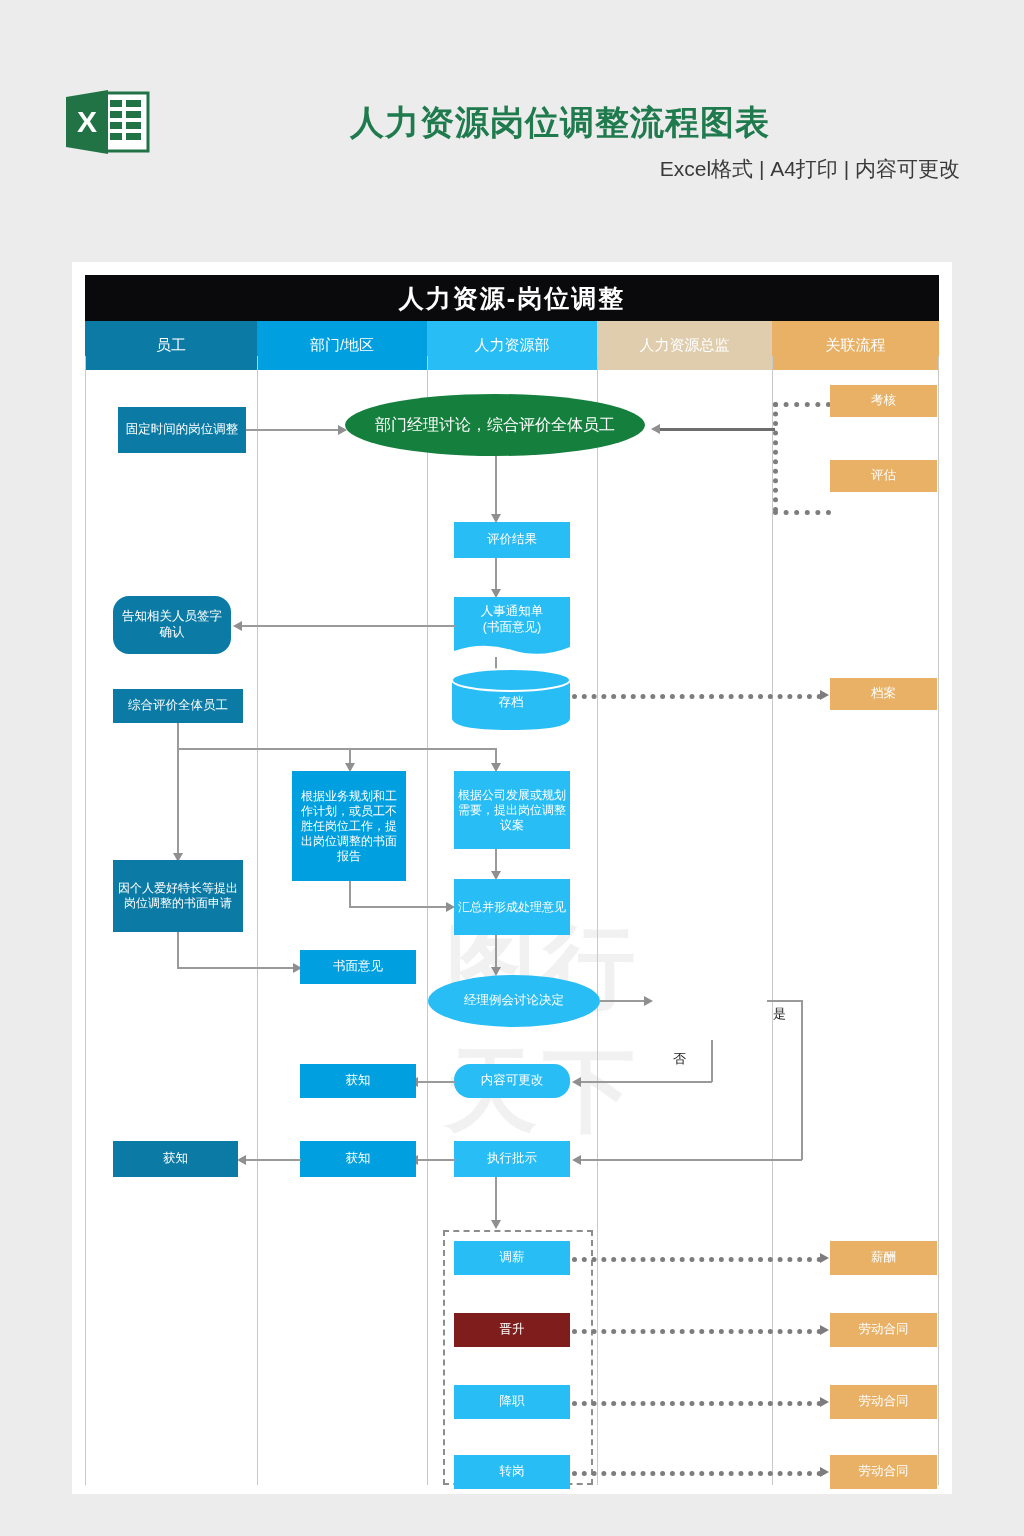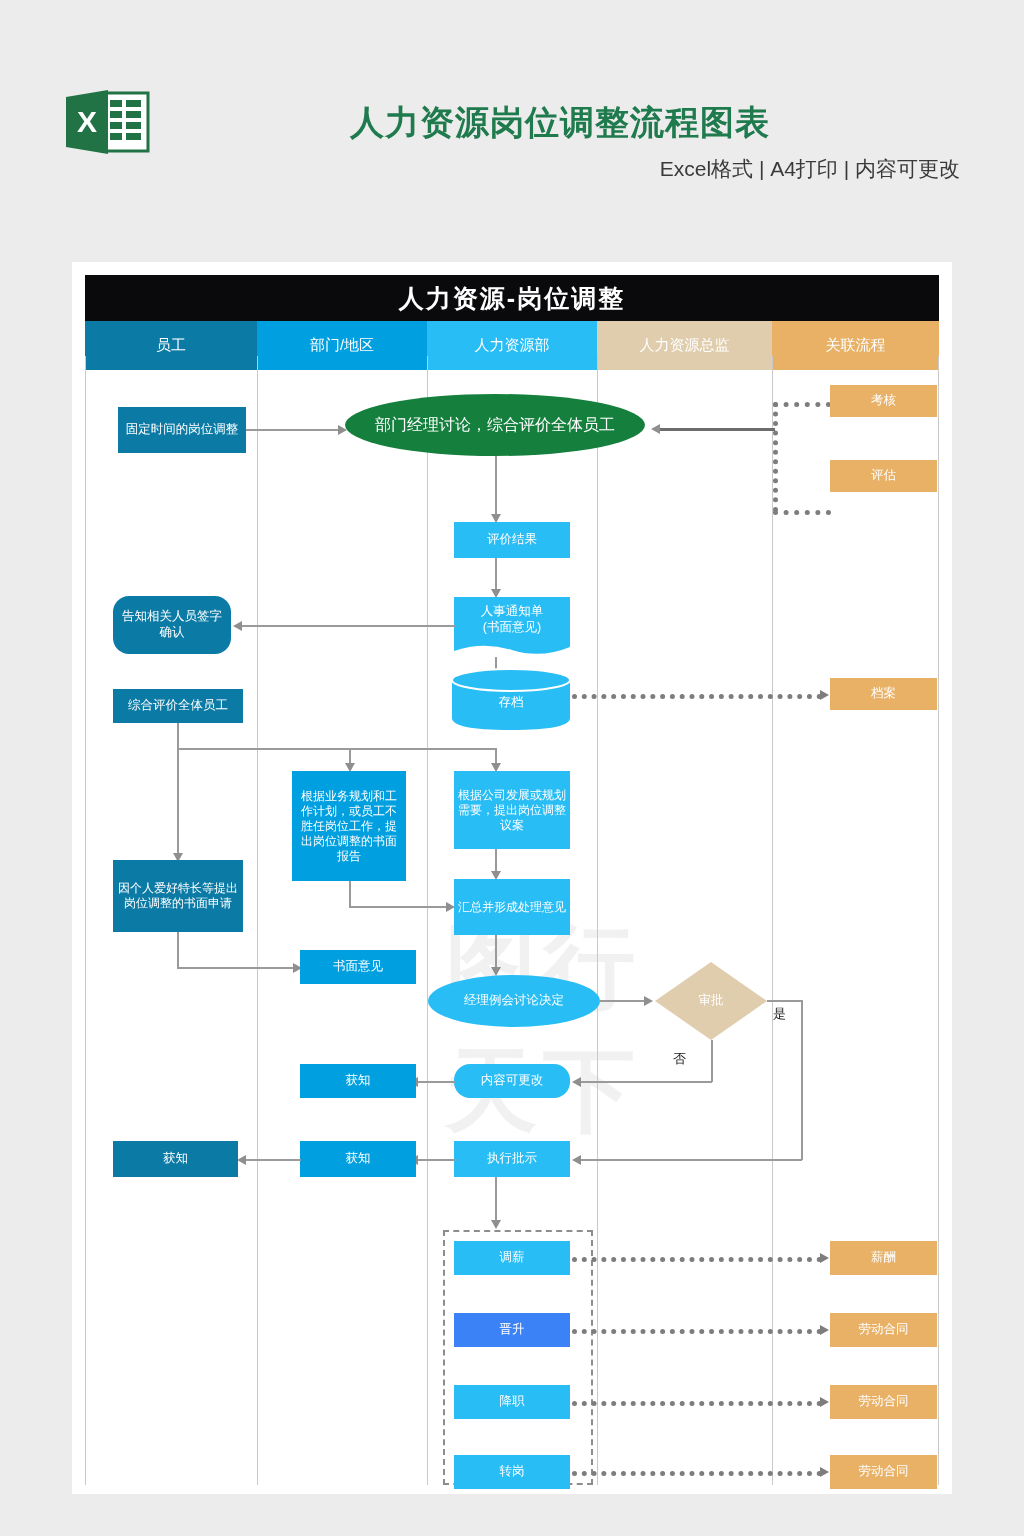--- a/index.html
+++ b/index.html
@@ -214,26 +214,20 @@
   <div class="node rect" style="left:215px;top:675px;width:116px;height:34px;background:#00a0e0;">书面意见</div>
 
   <div class="ln lnv" style="left:410px;top:660px;height:36px;"></div>
   <div class="arw arw-d" style="left:406px;top:692px;"></div>
 
   <div class="node ellipse" style="left:343px;top:700px;width:172px;height:52px;background:#29bdf5;">经理例会讨论决定</div>
 
   <div class="ln lnh" style="left:515px;top:725px;width:48px;"></div>
   <div class="arw arw-r" style="left:559px;top:721px;"></div>
 
-  <div style="position:absolute;left:570px;top:687px;width:112px;height:78px;">
-    <svg viewBox="0 0 112 78" style="position:absolute;left:0;top:0;width:112px;height:78px;">
-      <polygon points="56,0 112,39 56,78 0,39" fill="#e0cdad"></polygon>
-    </svg>
-    <div style="position:absolute;left:0;top:30px;width:112px;text-align:center;color:#ffffff;font-size:12.5px;">审批</div>
-  </div>
 
   <div class="lbl" style="left:688px;top:730px;">是</div>
   <div class="lbl" style="left:588px;top:775px;">否</div>
 
   <div class="ln lnh" style="left:682px;top:725px;width:35px;"></div>
   <div class="ln lnv" style="left:716px;top:725px;height:160px;"></div>
   <div class="ln lnh" style="left:495px;top:884px;width:222px;"></div>
   <div class="arw arw-l" style="left:487px;top:880px;"></div>
 
   <div class="ln lnv" style="left:626px;top:765px;height:42px;"></div>
@@ -262,21 +256,21 @@
   <div class="ln lnv" style="left:410px;top:902px;height:48px;"></div>
   <div class="arw arw-d" style="left:406px;top:945px;"></div>
 
   <div class="dbox" style="left:358px;top:955px;width:150px;height:255px;"></div>
 
   <div class="node rect" style="left:369px;top:966px;width:116px;height:34px;background:#29bdf5;">调薪</div>
   <div class="dln" style="left:487px;top:982px;width:250px;"></div>
   <div class="arw arw-r" style="left:735px;top:978px;border-left-color:#7d7d7d;"></div>
   <div class="node rect" style="left:745px;top:966px;width:107px;height:34px;background:#e8b165;">薪酬</div>
 
-  <div class="node rect" style="left:369px;top:1038px;width:116px;height:34px;background:#3b82f6;">晋升</div>
+  <div class="node rect" style="left:369px;top:1038px;width:116px;height:34px;background:#7f1d1d;">晋升</div>
   <div class="dln" style="left:487px;top:1054px;width:250px;"></div>
   <div class="arw arw-r" style="left:735px;top:1050px;border-left-color:#7d7d7d;"></div>
   <div class="node rect" style="left:745px;top:1038px;width:107px;height:34px;background:#e8b165;">劳动合同</div>
 
   <div class="node rect" style="left:369px;top:1110px;width:116px;height:34px;background:#29bdf5;">降职</div>
   <div class="dln" style="left:487px;top:1126px;width:250px;"></div>
   <div class="arw arw-r" style="left:735px;top:1122px;border-left-color:#7d7d7d;"></div>
   <div class="node rect" style="left:745px;top:1110px;width:107px;height:34px;background:#e8b165;">劳动合同</div>
 
   <div class="node rect" style="left:369px;top:1180px;width:116px;height:34px;background:#29bdf5;">转岗</div>

